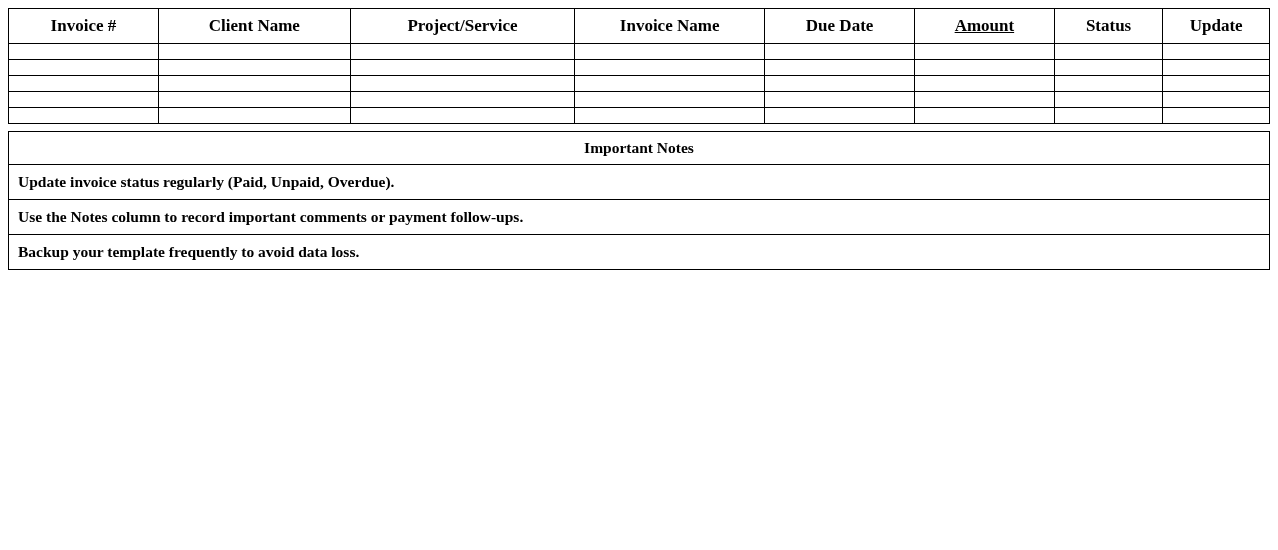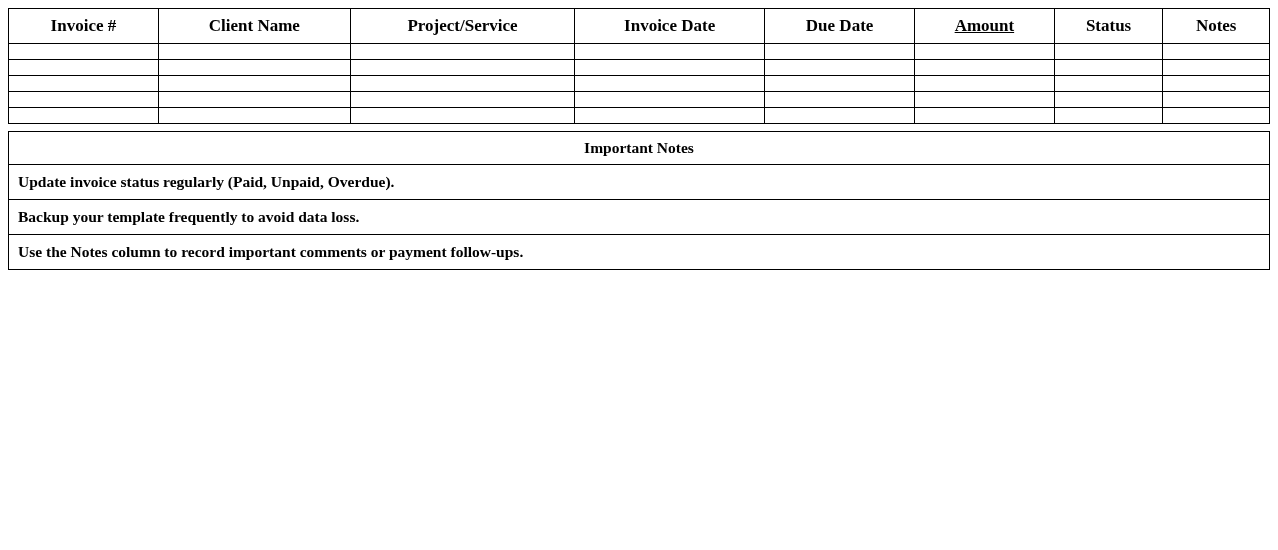--- a/index.html
+++ b/index.html
@@ -105,25 +105,25 @@
 
 <div class="page">
 
   <div class="invoice-wrap">
     <table class="invoice">
       <thead>
         <tr>
           <th class="c1">Invoice #</th>
           <th class="c2">Client Name</th>
           <th class="c3">Project/Service</th>
-          <th class="c4">Invoice Date</th>
+          <th class="c4">Invoice Name</th>
           <th class="c5">Due Date</th>
           <th class="c6">Amount</th>
           <th class="c7">Status</th>
-          <th class="c8">Notes</th>
+          <th class="c8">Update</th>
         </tr>
       </thead>
       <tbody>
         <tr>
           <td class="c1"></td>
           <td class="c2"></td>
           <td class="c3"></td>
           <td class="c4"></td>
           <td class="c5"></td>
           <td class="c6"></td>
@@ -179,22 +179,22 @@
       <thead>
         <tr>
           <th class="notes-title">Important Notes</th>
         </tr>
       </thead>
       <tbody>
         <tr>
           <td class="note-row">Update invoice status regularly (Paid, Unpaid, Overdue).</td>
         </tr>
         <tr>
+          <td class="note-row">Use the Notes column to record important comments or payment follow-ups.</td>
+        </tr>
+        <tr>
           <td class="note-row">Backup your template frequently to avoid data loss.</td>
-        </tr>
-        <tr>
-          <td class="note-row">Use the Notes column to record important comments or payment follow-ups.</td>
         </tr>
       </tbody>
     </table>
   </div>
 
 </div>
 
 </body></html>

